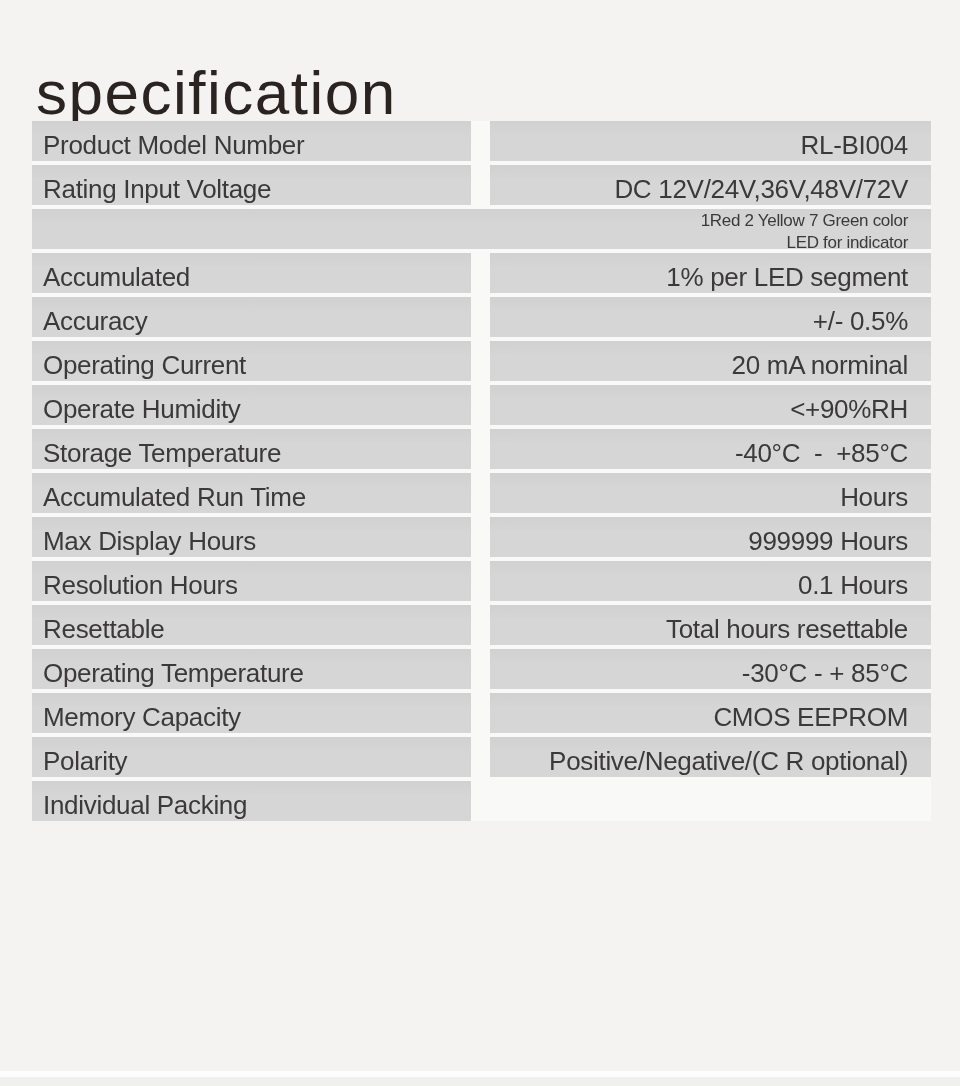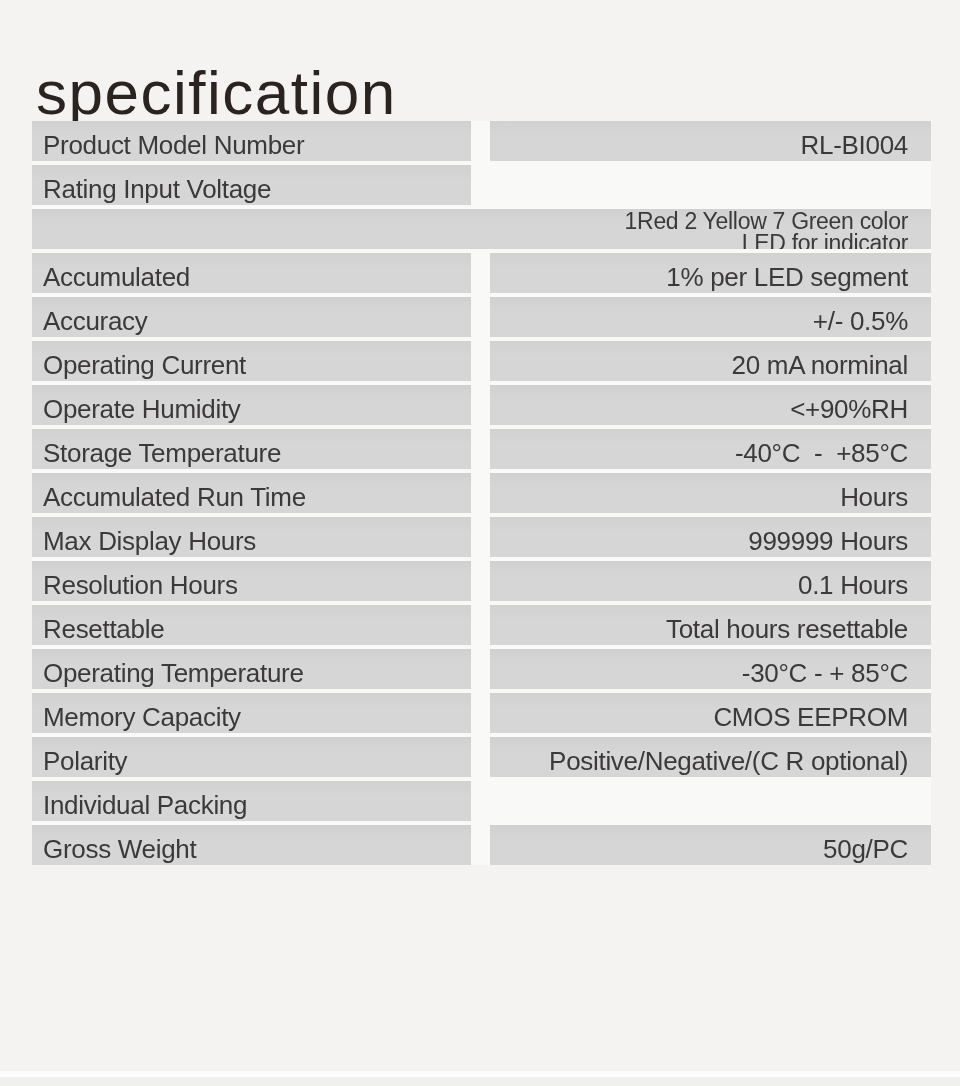--- a/index.html
+++ b/index.html
@@ -56,21 +56,21 @@
     justify-content: flex-start;
   }
   .cell.value {
     flex: 1;
     padding-right: 23px;
     justify-content: flex-end;
     text-align: right;
     white-space: pre-line;
   }
   .cell.value.small {
-    font-size: 23px;
+    font-size: 17px;
     line-height: 22px;
     padding-top: 6px;
   }
   .bottom-highlight {
     position: absolute;
     left: 0;
     top: 1071px;
     width: 960px;
     height: 6px;
     background: #fdfdfd;
@@ -90,20 +90,21 @@
 <div class="page-title">specification</div>
 
 <div class="spec-table">
   <div class="row">
     <div class="cell label">Product Model Number</div>
     <div class="cell value">RL-BI004</div>
   </div>
 
   <div class="row">
     <div class="cell label">Rating Input Voltage</div>
+    <div class="cell value">DC 12V/24V,36V,48V/72V</div>
   </div>
 
   <div class="row">
     <div class="cell value small">1Red 2 Yellow 7 Green color
 LED for indicator</div>
   </div>
 
   <div class="row">
     <div class="cell label">Accumulated</div>
     <div class="cell value">1% per LED segment</div>
@@ -161,20 +162,16 @@
 
   <div class="row">
     <div class="cell label">Polarity</div>
     <div class="cell value">Positive/Negative/(C R optional)</div>
   </div>
 
   <div class="row">
     <div class="cell label">Individual Packing</div>
   </div>
 
-  <div class="row">
-    <div class="cell label">Gross Weight</div>
-    <div class="cell value">50g/PC</div>
-  </div>
 </div>
 
 <div class="bottom-highlight"></div>
 <div class="bottom-strip"></div>
 
 </body></html>

